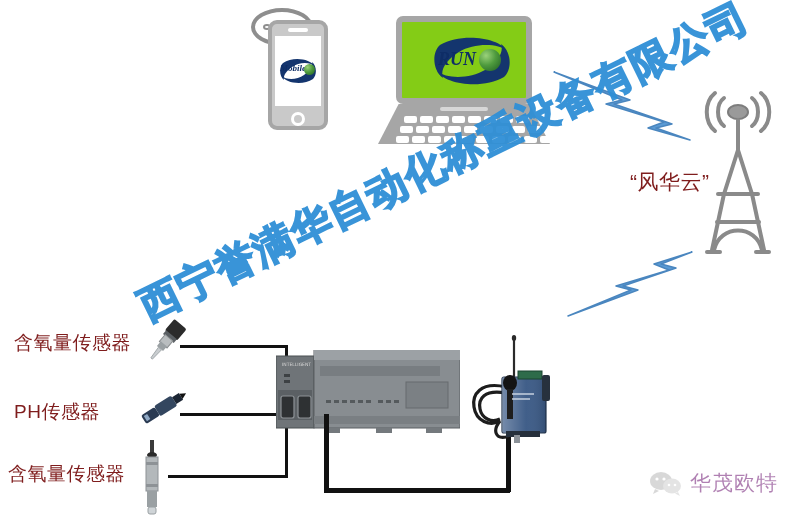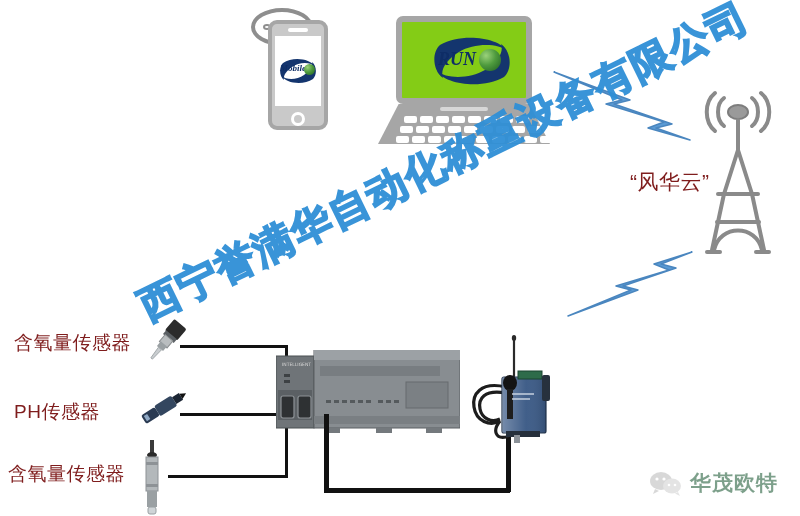--- a/index.html
+++ b/index.html
@@ -124,21 +124,21 @@
     -webkit-text-stroke:2px #2f8fd6;
     text-align:center;
     white-space:nowrap;
     letter-spacing:2px;
     opacity:.95;
   }
 
   
   #wechat{left:648px;top:468px;height:30px;display:flex;align-items:center;gap:8px;opacity:.55;}
   #wechat .wx-text{
-    font-size:21px;font-weight:700;color:#14532d;
+    font-size:21px;font-weight:400;color:#701a75;
     font-family:"DejaVu Sans",sans-serif;letter-spacing:1px;
   }
 </style>
 </head>
 <body>
 
 <div id="stage">
 
   <div class="abs" id="bubble">
     <div class="bubble-tail"></div>

